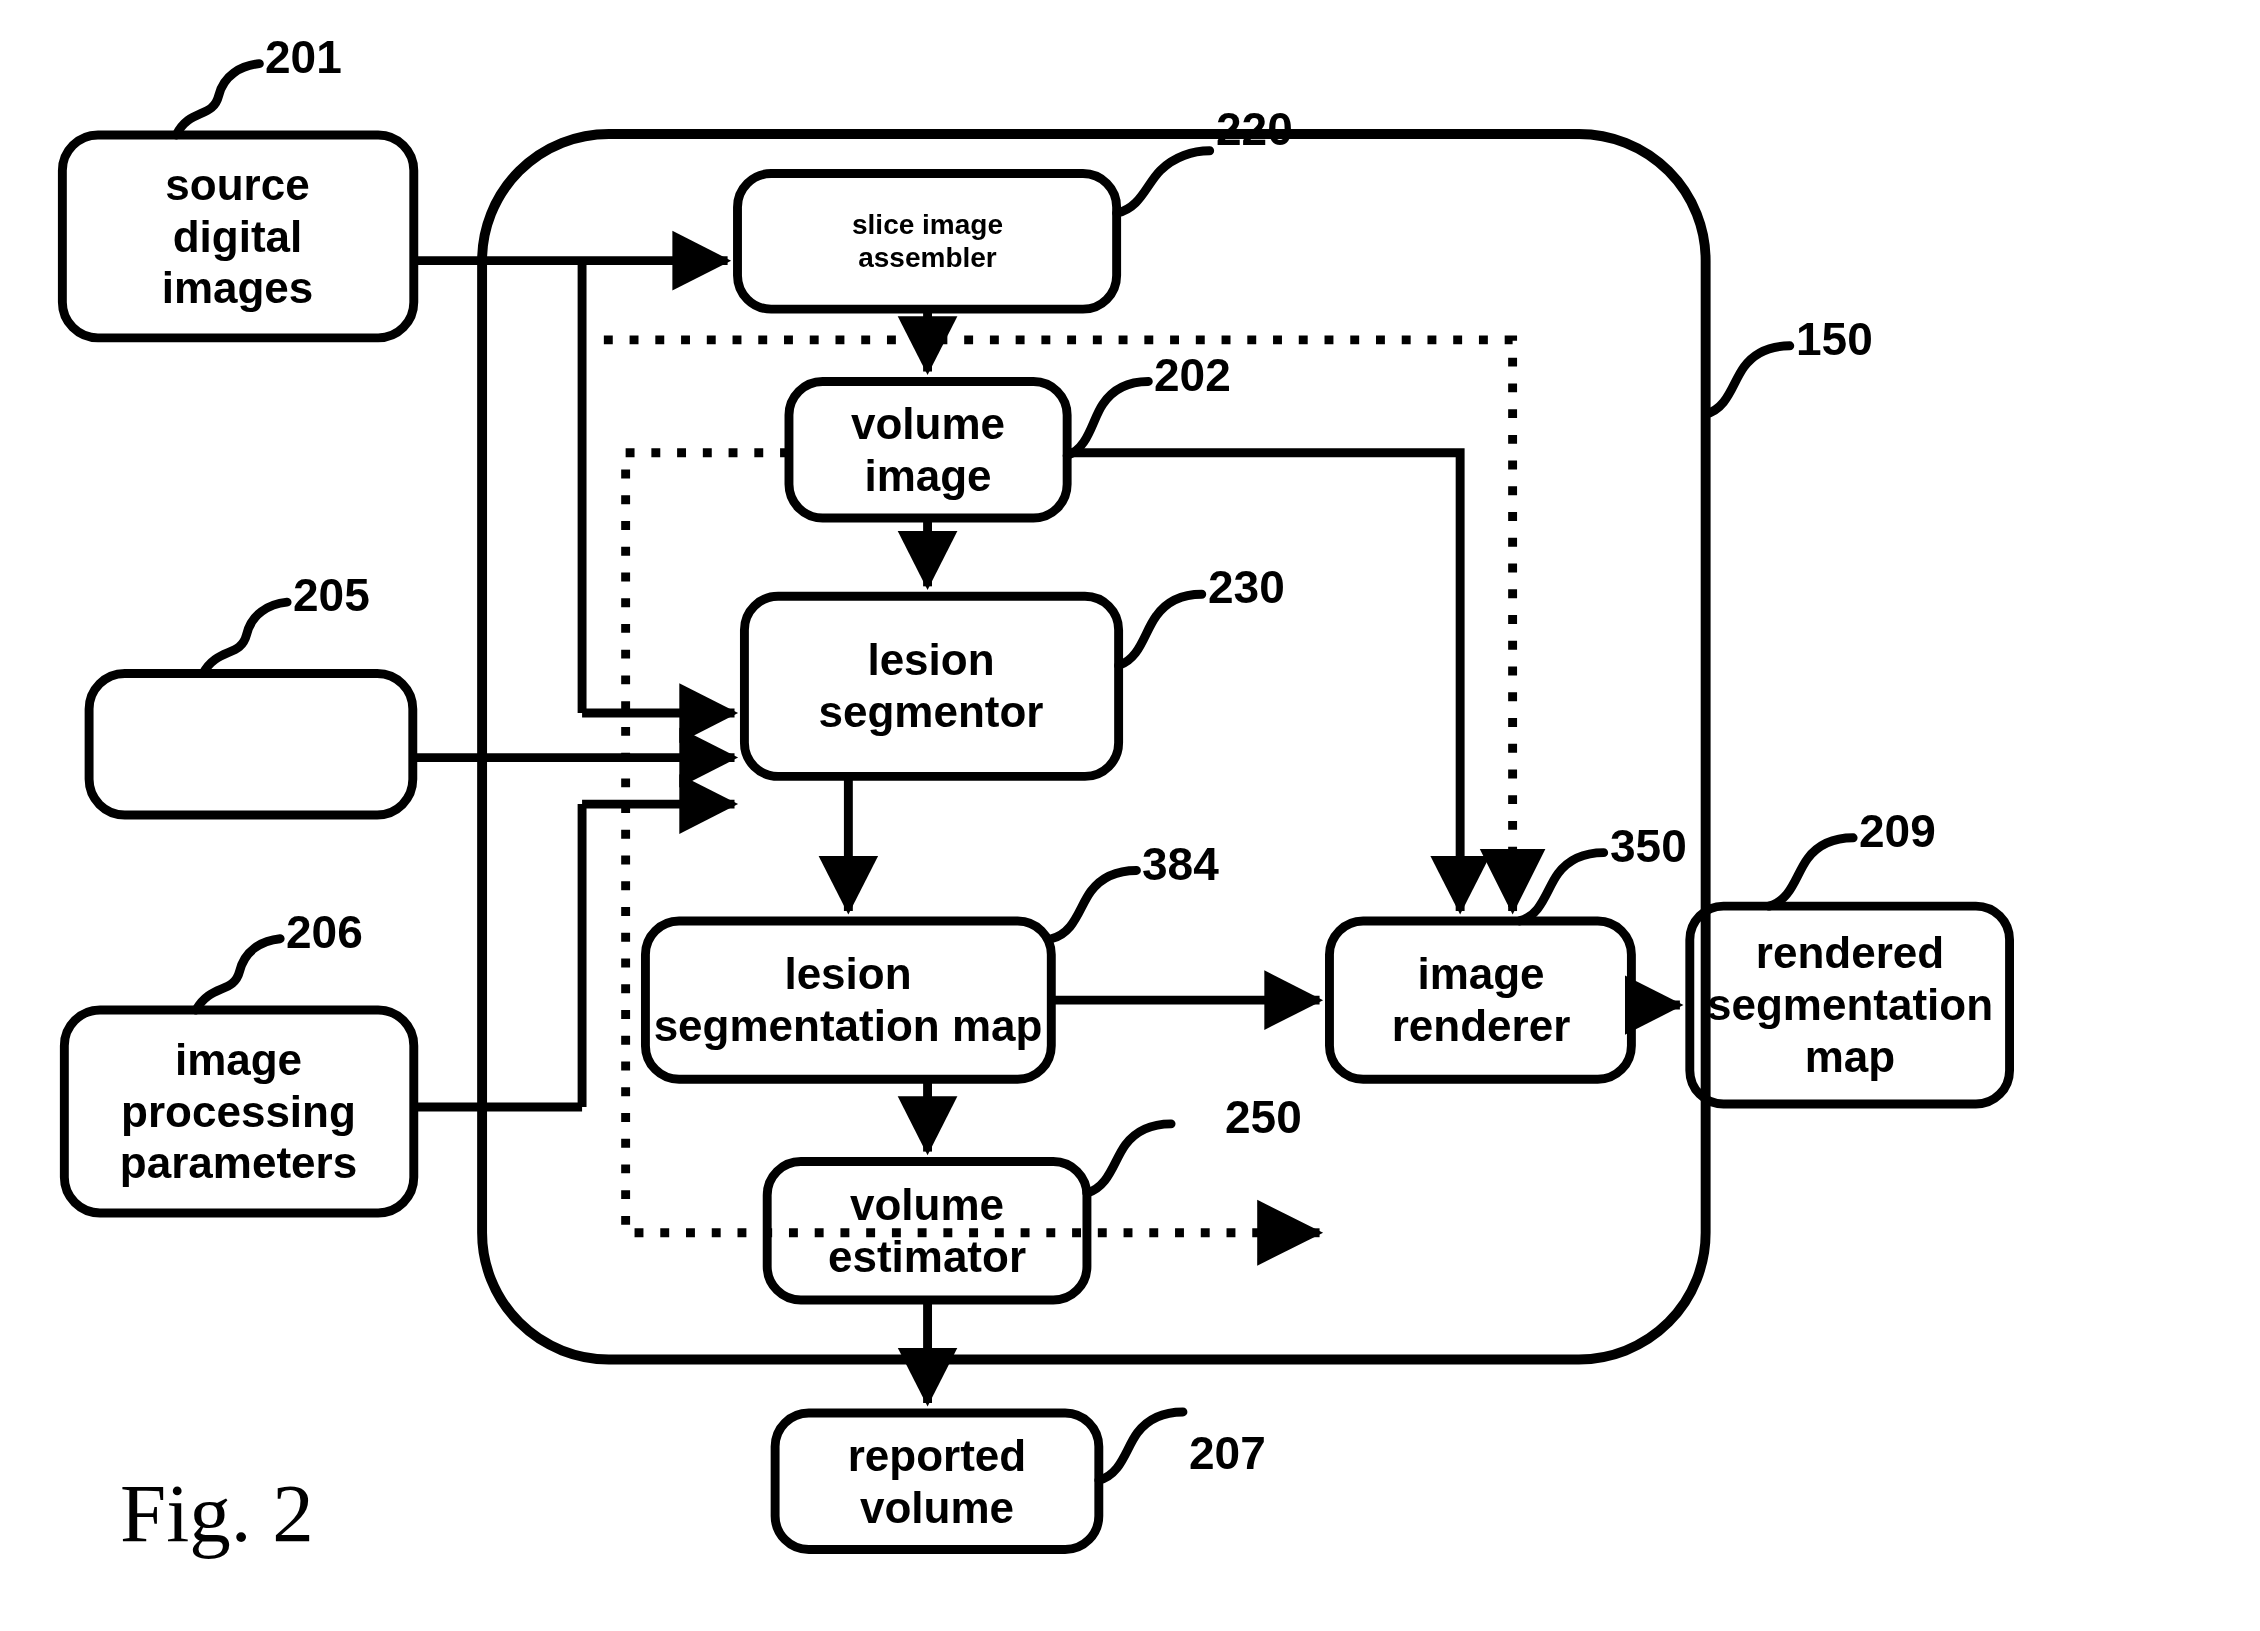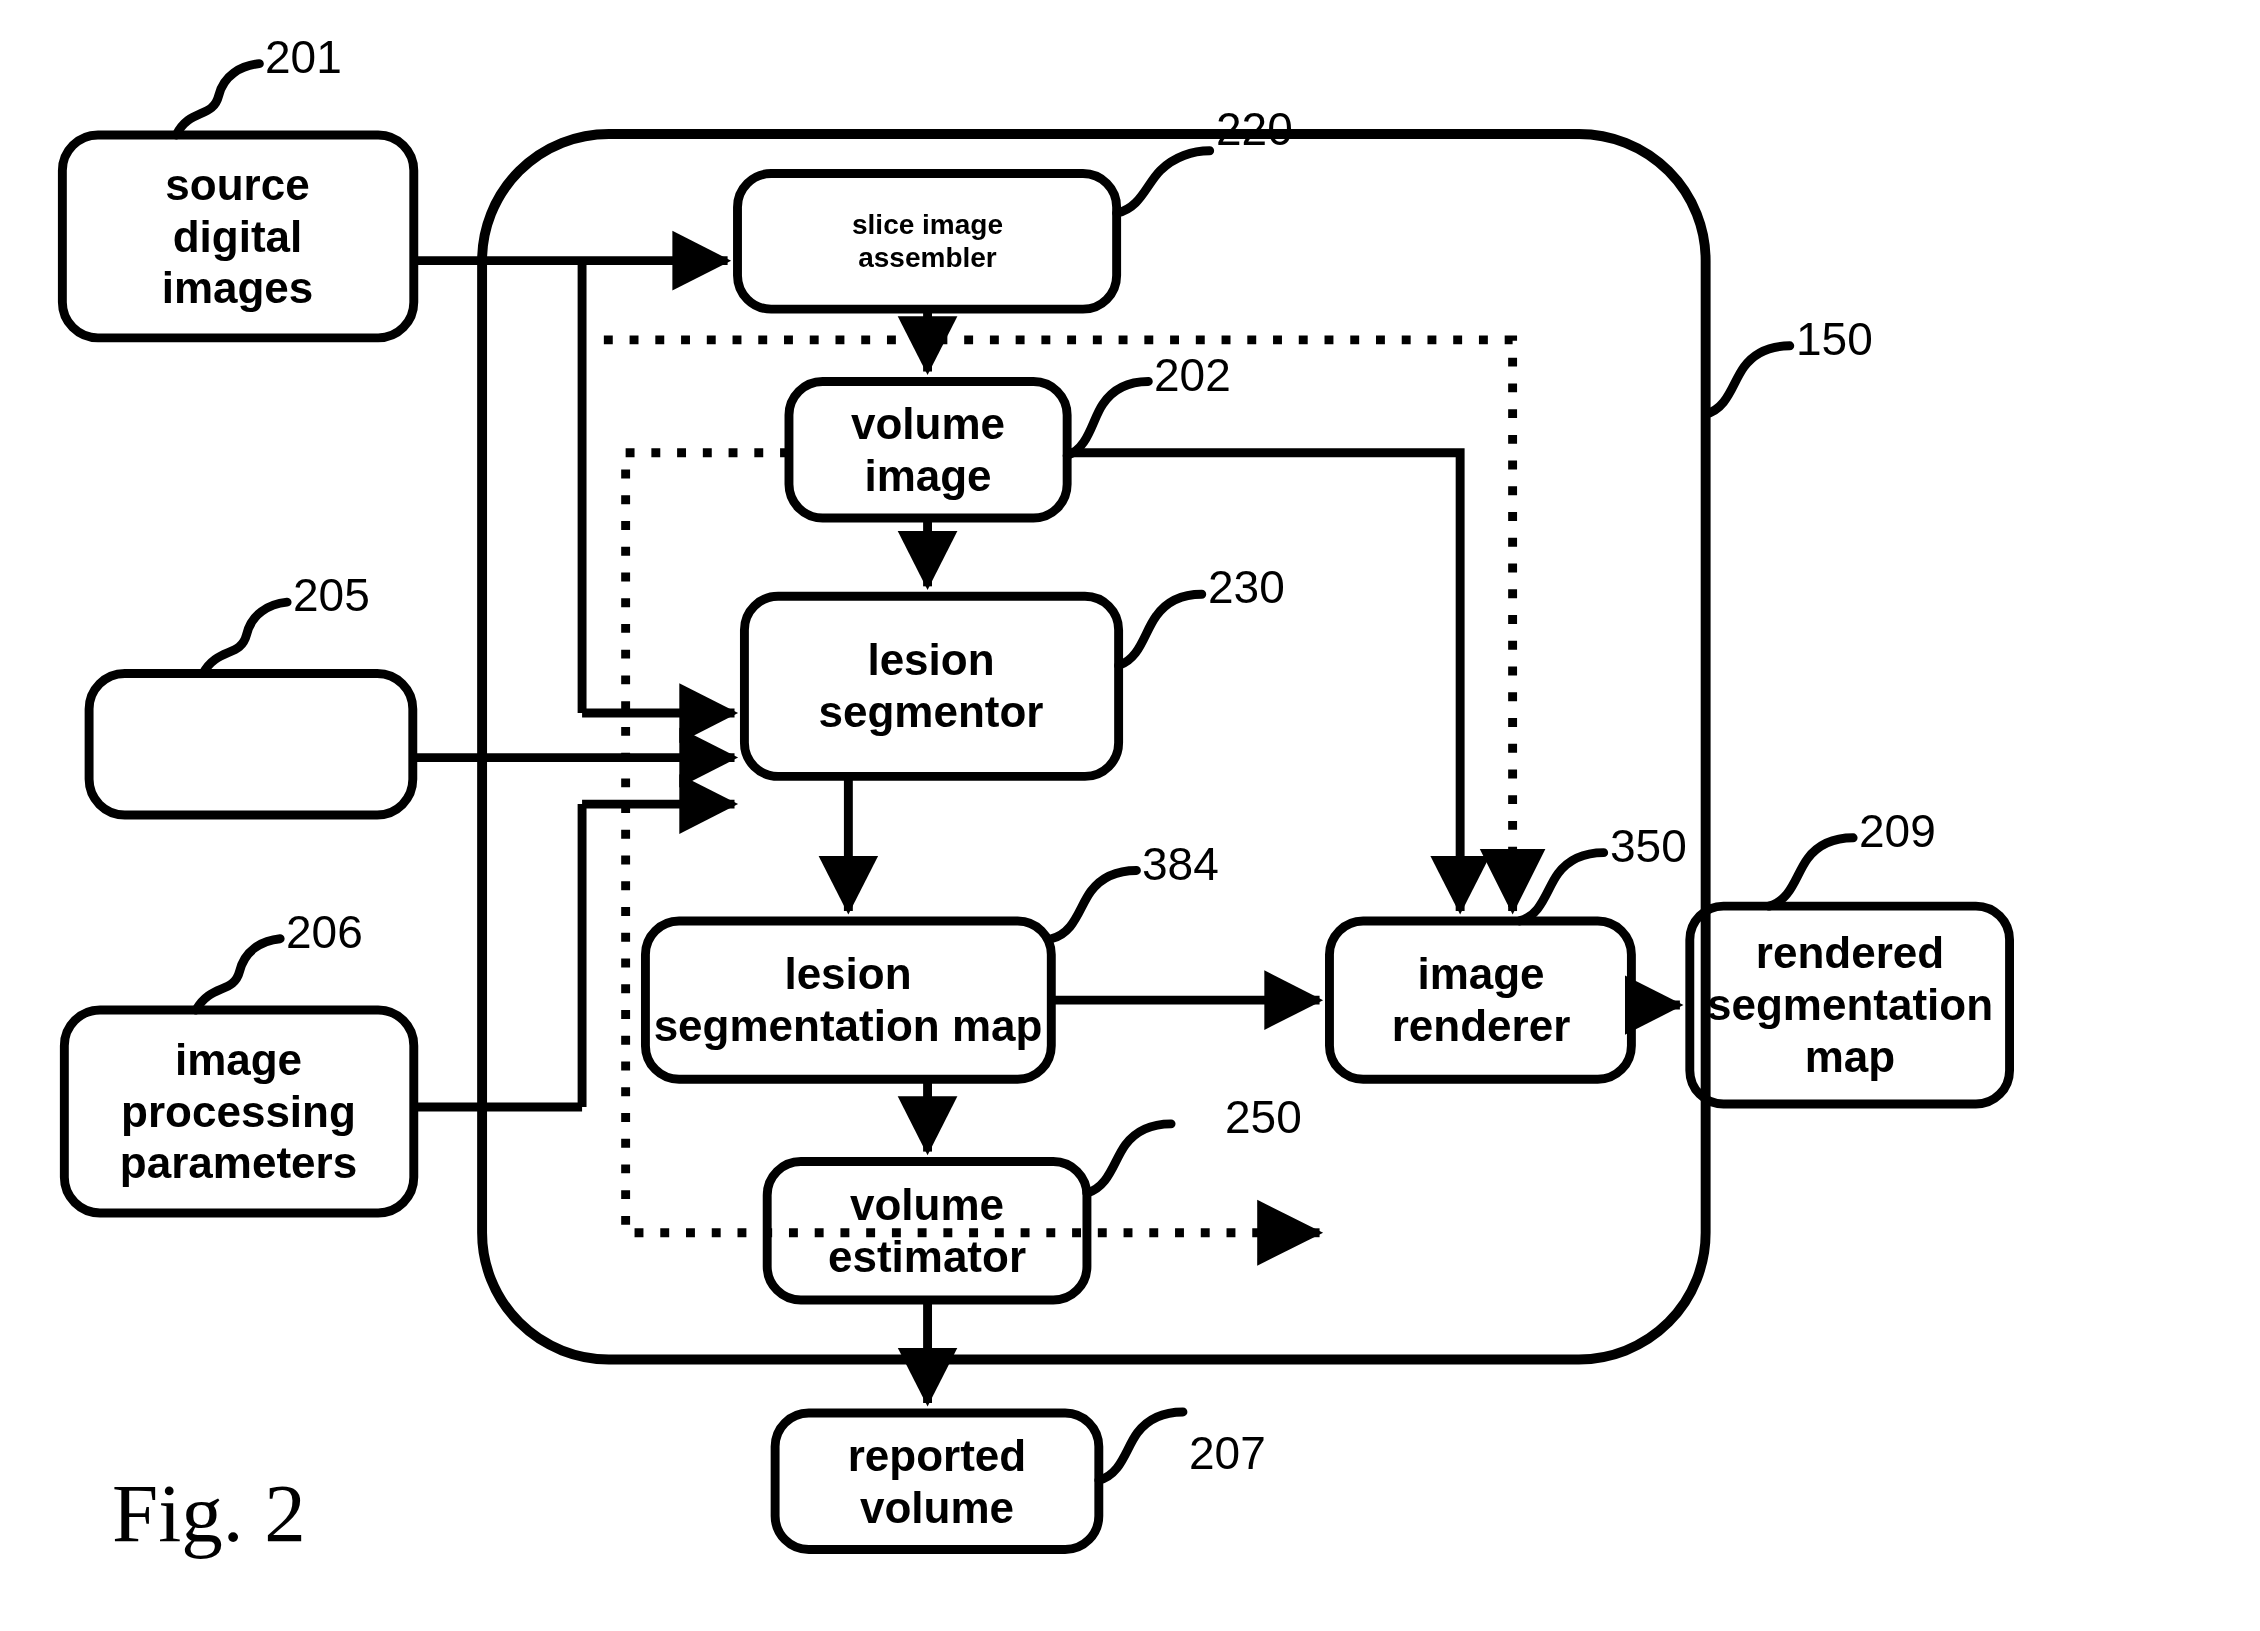--- a/index.html
+++ b/index.html
@@ -2,21 +2,21 @@
 <html><head>
 <meta charset="utf-8">
 <style>
   html,body{margin:0;padding:0;background:#ffffff;}
   #stage{position:relative;width:2260px;height:1632px;background:#ffffff;
          font-family:"Liberation Sans", sans-serif;overflow:hidden;}
   #stage svg{position:absolute;left:0;top:0;width:2260px;height:1632px;}
   .node{position:absolute;display:flex;align-items:center;justify-content:center;
         text-align:center;font-weight:bold;line-height:1.18;color:#000;
         font-family:"Liberation Sans", sans-serif;}
-  .reflabel{position:absolute;font-weight:normal;font-size:46px;color:#000;
+  .reflabel{position:absolute;font-weight:bold;font-size:46px;color:#000;
             font-family:"Liberation Sans", sans-serif;white-space:nowrap;}
   .figlabel{position:absolute;font-family:"Liberation Serif", serif;
             font-size:83px;color:#000;white-space:nowrap;}
 </style>
 </head>
 <body>
 
 <div id="stage">
 
   <svg viewBox="0 0 2283 1648">
@@ -158,16 +158,16 @@
   <div class="reflabel" style="left:1796px;top:312px;">150</div>
   <div class="reflabel" style="left:293px;top:568px;">205</div>
   <div class="reflabel" style="left:1208px;top:560px;">230</div>
   <div class="reflabel" style="left:286px;top:905px;">206</div>
   <div class="reflabel" style="left:1142px;top:837px;">384</div>
   <div class="reflabel" style="left:1610px;top:819px;">350</div>
   <div class="reflabel" style="left:1859px;top:804px;">209</div>
   <div class="reflabel" style="left:1177px;top:1090px;margin-left:48px;">250</div>
   <div class="reflabel" style="left:1189px;top:1378px;margin-top:48px;">207</div>
 
-  <div class="figlabel" style="left:112px;top:1465px;">Fig. 2</div>
+  <div class="figlabel" style="left:120px;top:1465px;">Fig. 2</div>
 
 </div>
 
 
 </body></html>

